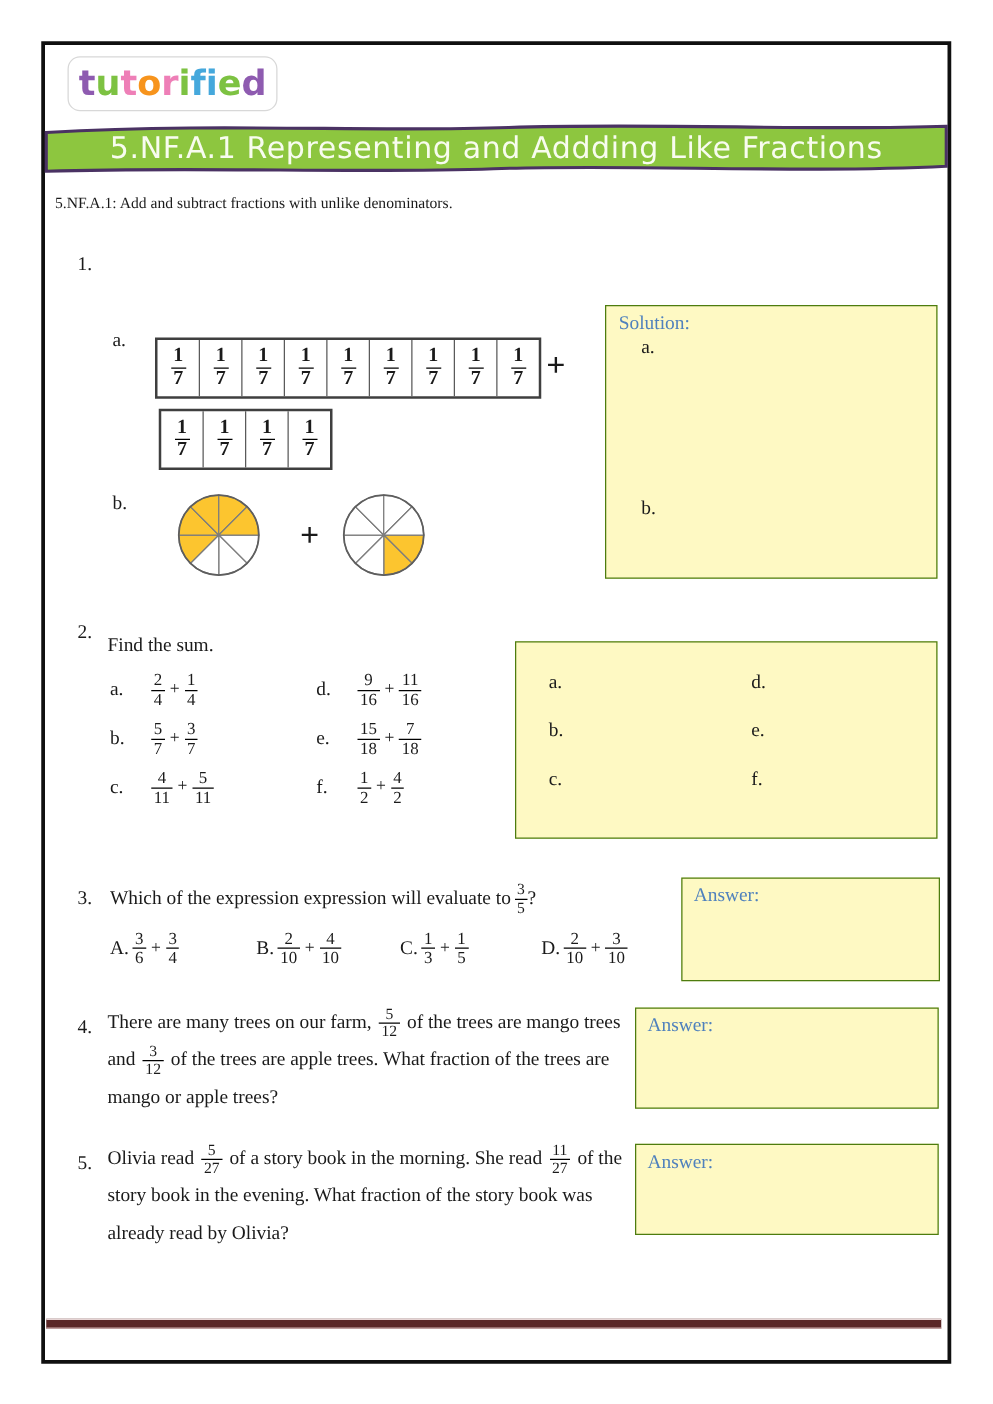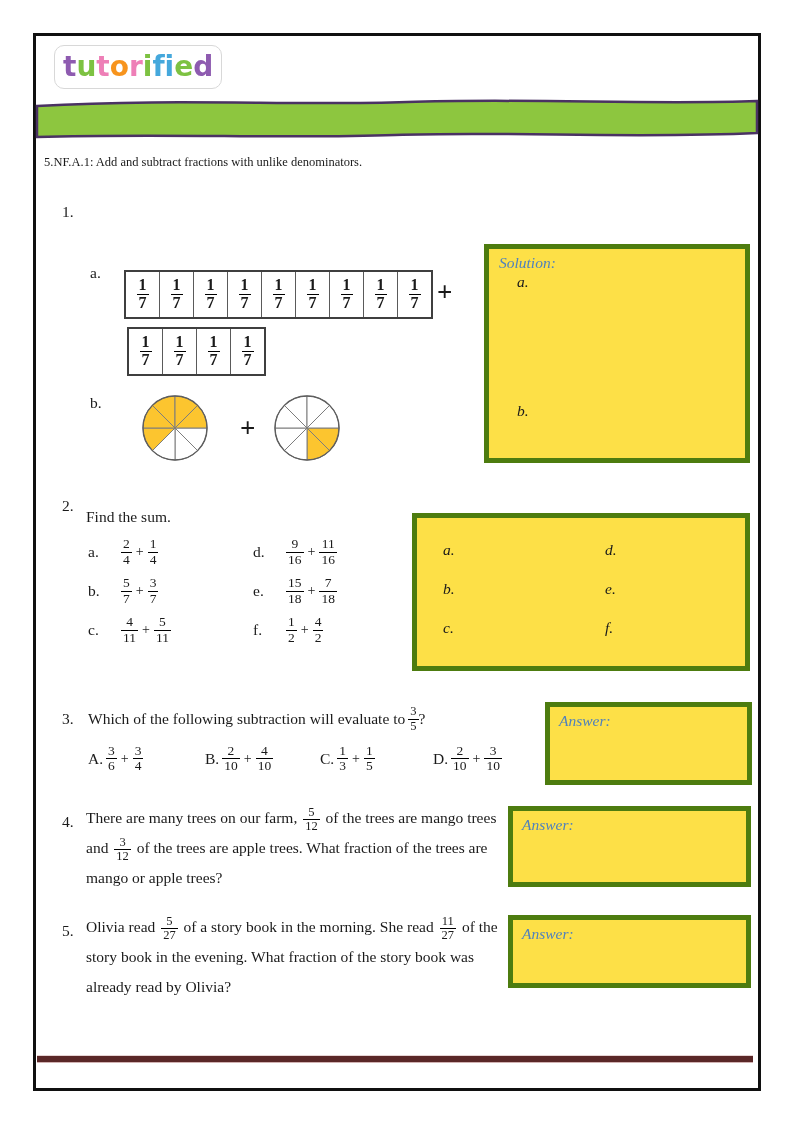--- a/index.html
+++ b/index.html
@@ -28,21 +28,21 @@
   .frac .fd{display:block;padding:0 2px;}
 
   
   .bar-table{display:flex;border:2px solid #3f3f3f;background:#fff;}
   .bar-cell{width:33px;height:45px;display:flex;align-items:center;justify-content:center;border-right:1px solid #5a5a5a;}
   .bar-cell:last-child{border-right:none;}
   .bar-cell .frac{font-size:16px;font-weight:600;}
   .big-plus{font-size:27px;font-weight:bold;}
 
   
-  .green-box{border:5px solid #4d7c0f;background:#fde047;box-sizing:border-box;font-style:italic;}
+  .green-box{border:1px solid #4d7c0f;background:#fef9c3;box-sizing:border-box;}
   .box-title{color:#4F81BD;font-size:15.5px;}
   .sub-label{font-size:15.5px;color:#1a1a1a;}
 
   
   .q2-col{display:flex;flex-direction:column;row-gap:7px;}
   .q2-item{display:flex;align-items:center;height:32px;}
   .q2-item .lbl{width:33px;font-size:15.5px;}
   .expr{font-size:13.5px;display:flex;align-items:center;}
   .expr .op{margin:0 4px;font-size:14px;}
   .ans-grid{display:grid;grid-auto-flow:column;grid-template-rows:repeat(3,39px);grid-template-columns:162px 1fr;
@@ -83,20 +83,21 @@
       <span style="color: rgb(69, 168, 220);">i</span>
       <span style="color: rgb(125, 194, 66);">e</span>
       <span style="color: rgb(142, 91, 176);">d</span>
     </div>
 
   <div class="abs banner-wrap">
     <svg width="724" height="54" viewBox="0 0 724 54">
       <path d="M2,13 C140,5 260,13 372,9 C490,5 620,12 722,8 L722,40 C600,46 470,38 360,42 C250,46 130,40 2,44 Z" fill="#8DC63F" stroke="#4A3263" stroke-width="2.5"></path>
     </svg>
   </div>
+  <div class="abs banner-title">5.NF.A.1 Representing and Addding Like Fractions</div>
 
   <div class="abs standard-line">5.NF.A.1: Add and subtract fractions with unlike denominators.</div>
 
   <div class="abs q-num" style="left:62px;top:203px;">1.</div>
 
   <div class="abs sub-label" style="left:90px;top:264px;">a.</div>
   <div class="abs bar-table" style="left:124px;top:270px;" id="bar1">
       <div class="bar-cell">
         <span class="frac">
           <span class="fn">1</span>
@@ -309,21 +310,21 @@
         <div class="sub-label">b.</div>
         <div class="sub-label">c.</div>
         <div class="sub-label">d.</div>
         <div class="sub-label">e.</div>
         <div class="sub-label">f.</div>
       </div>
   </div>
 
   <div class="abs q-num" style="left:62px;top:710px;">3.</div>
   <div class="abs q3-line" style="left:88px;top:700px;height:38px;">
-    <span>Which of the following subtraction will evaluate to</span>
+    <span>Which of the expression expression will evaluate to</span>
     <span class="frac" id="q3-target">
         <span class="fn">3</span>
         <span class="fd">5</span>
       </span>
       <span>?</span>
   </div>
   <div id="q3-options">
       <div class="abs q3-opt" style="left: 88px; top: 744px;">
         <span>A.</span>
         <span class="expr">

